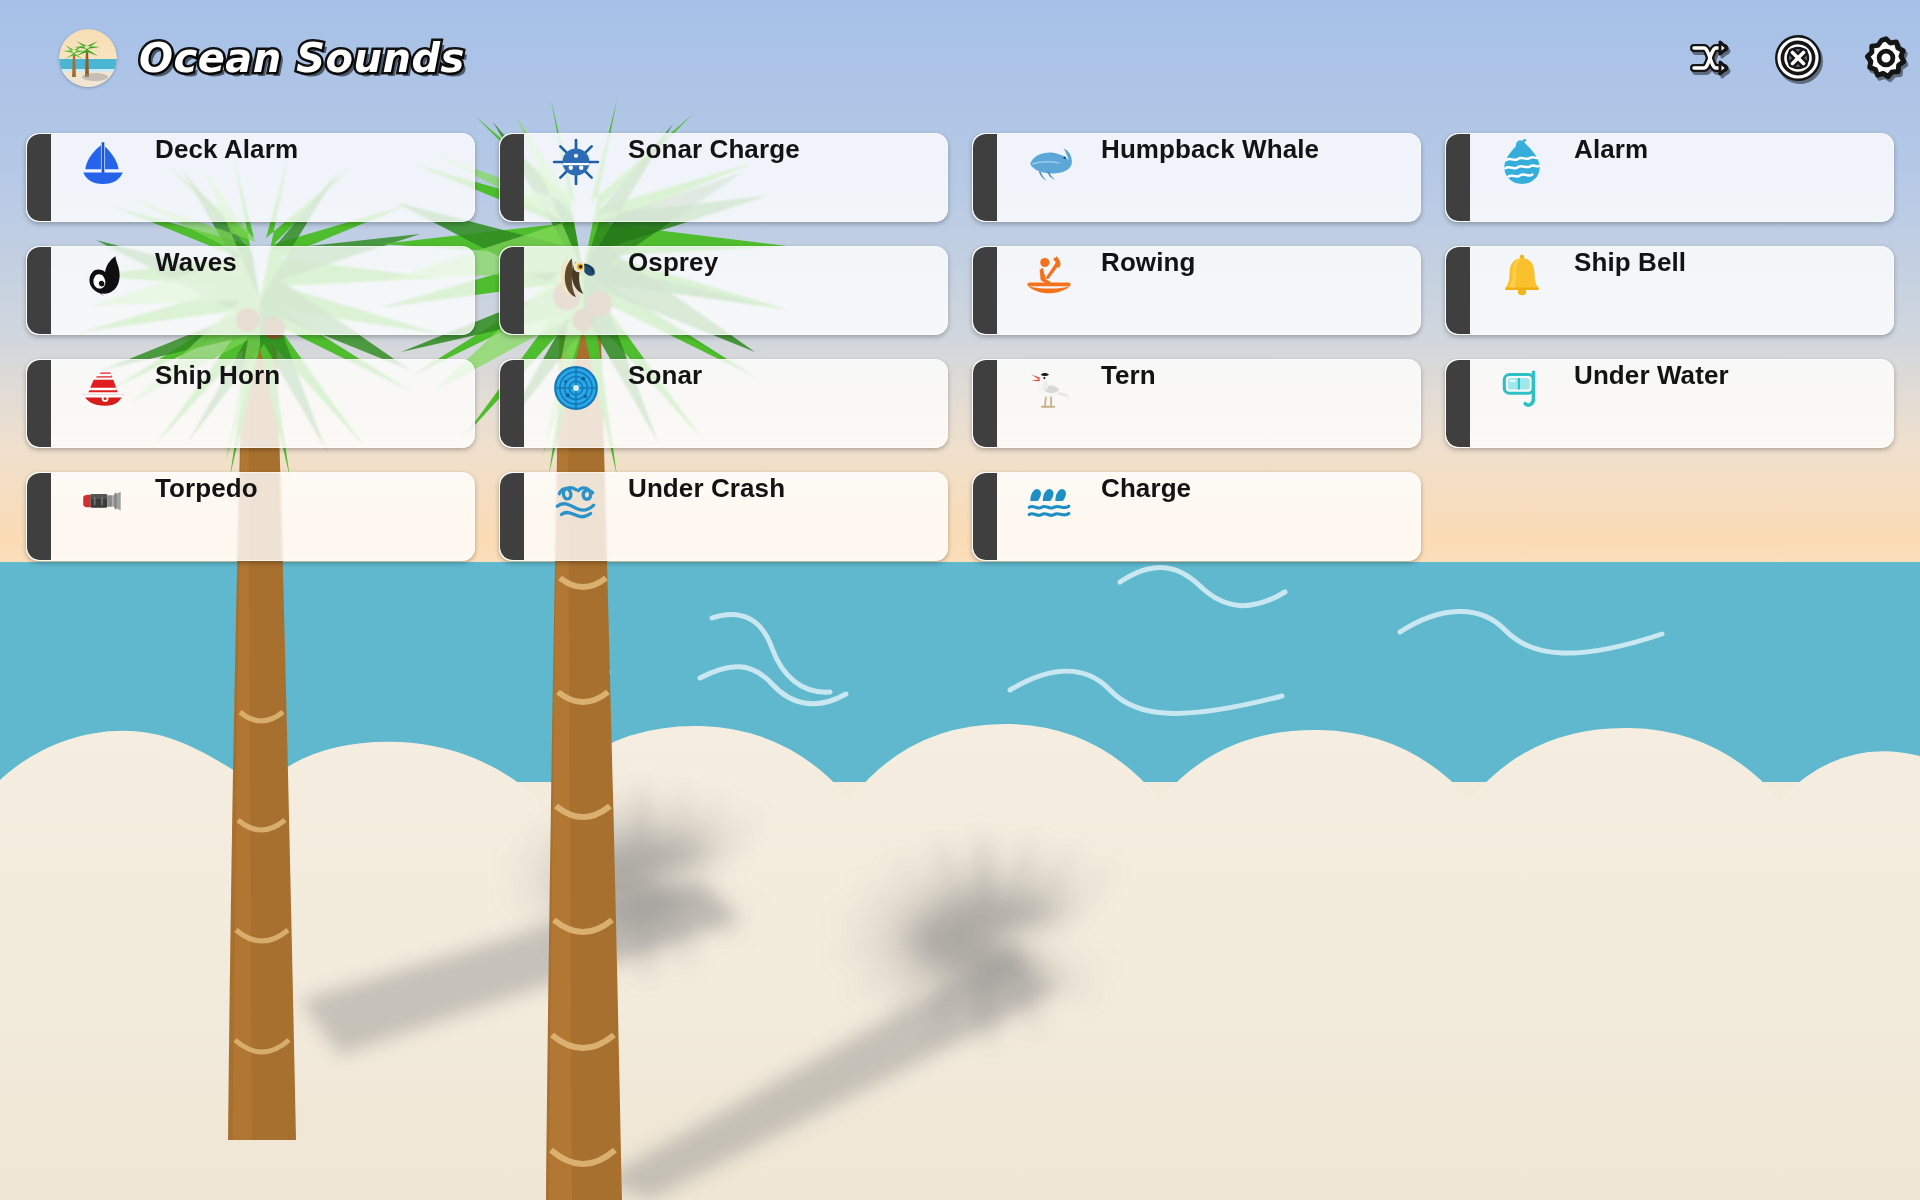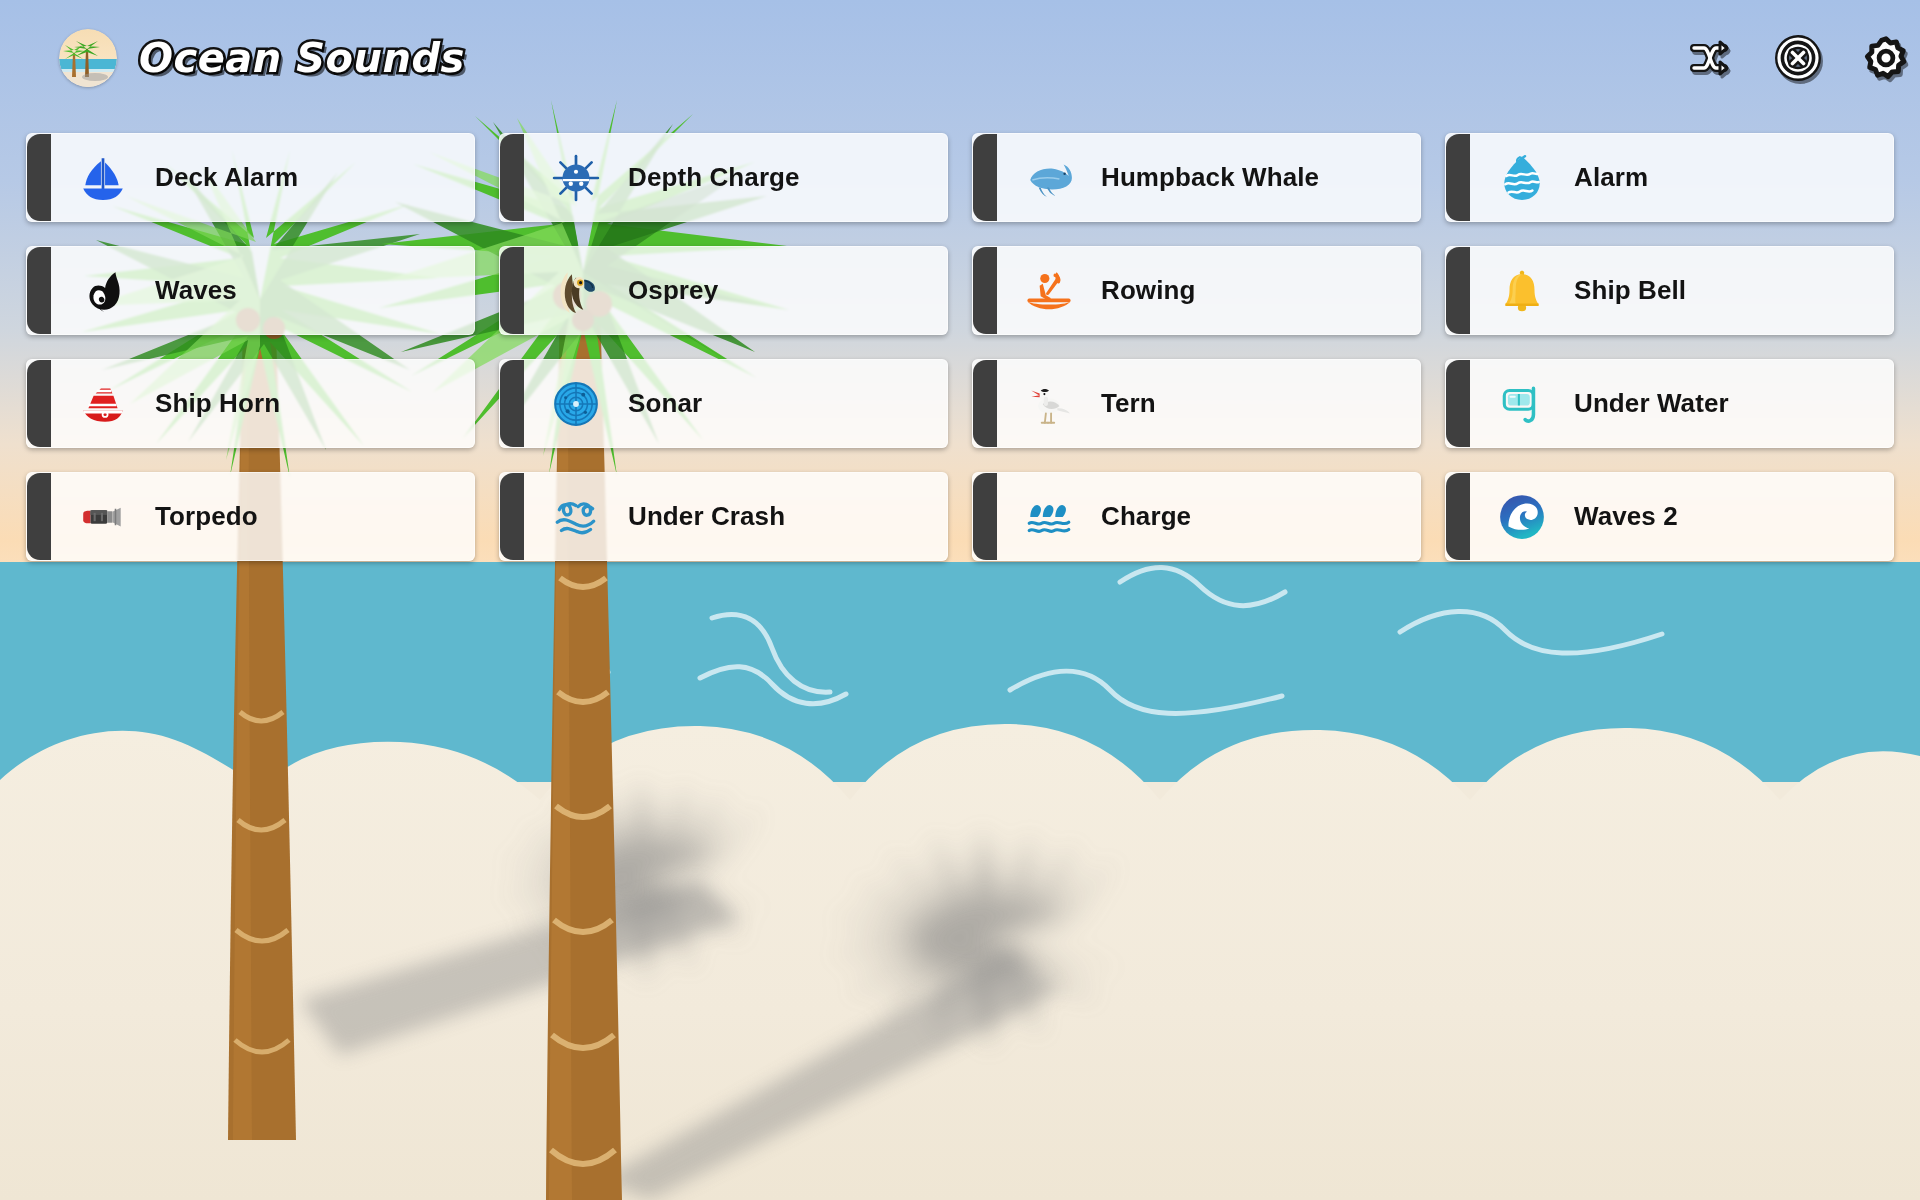--- a/index.html
+++ b/index.html
@@ -60,25 +60,25 @@
     width:1868px;
     z-index:15;
     display:grid;
     grid-template-columns:repeat(4, 449px);
     column-gap:24px;
     row-gap:24px;
   }
   .snd-btn {
     position:relative;
     height:89px;
-    border-radius:6px;
+    border-radius:13px;
     background:rgba(255,255,255,.80);
     border:1px solid rgba(255,255,255,.55);
     box-shadow:0 2px 5px rgba(0,0,0,.28);
-    display:flex; align-items:center;
+    display:flex; 
     overflow:hidden;
     cursor:pointer;
     backdrop-filter:blur(1px);
   }
   .snd-btn::before {
     content:"";
     position:absolute; left:0; top:0; bottom:0;
     width:24px;
     background:#3F3F3F;
     border-top-left-radius:13px;
@@ -352,21 +352,21 @@
     <path d="M39 9 L32.5 15.5"></path>
             <path d="M9 39 L15.5 32.5"></path>
   </g>
   <circle cx="24" cy="24" r="13" fill="#2C6CB5"></circle>
   <path d="M11.5 26 L36.5 26" stroke="#FFFFFF" stroke-width="2.2"></path>
   <circle cx="19" cy="29.5" r="2.1" fill="#FFFFFF"></circle>
   <circle cx="29" cy="29.5" r="2.1" fill="#FFFFFF"></circle>
   <circle cx="24" cy="18" r="2" fill="#FFFFFF"></circle>
 </svg>
       </div>
-      <div class="btn-label">Depth Charge</div>
+      <div class="btn-label">Sonar Charge</div>
     </div>
     <div class="snd-btn">
       <div class="btn-icon">
         <svg viewBox="0 0 48 48">
   <path d="M6 26 C8 18 18 14 28 15 C35 16 40 19 43 22 C41 17 40 14 38 11
            C43 13 46 18 46 24 C46 31 38 35 27 35 C17 35 9 32 6 26 Z" fill="#5CA7D8"></path>
   <path d="M14 33 C16 38 19 41 22 42 C19 40 17 36 16 33 Z" fill="#4C93C4"></path>
   <path d="M22 33 C24 38 27 40 30 41 C27 39 25 36 24 33 Z" fill="#4C93C4"></path>
   <path d="M8 26 C14 24 24 23 34 25" stroke="#9ACCEB" stroke-width="1.6" fill="none"></path>
   <circle cx="39" cy="20" r="1.2" fill="#18456B"></circle>
@@ -550,31 +550,13 @@
     <path d="M30 24 C30 14 37 9 40 15 C41 18 39 22 37 24 L30 24 Z"></path>
   </g>
   <g fill="none" stroke="#1E8FC4" stroke-width="3" stroke-linecap="round">
     <path d="M5 30 C9 27 13 33 17 30 C21 27 25 33 29 30 C33 27 38 33 43 29"></path>
     <path d="M5 37 C9 34 13 40 17 37 C21 34 25 40 29 37 C33 34 38 40 43 36"></path>
   </g>
 </svg>
       </div>
       <div class="btn-label">Charge</div>
     </div>
-    <div class="snd-btn">
-      <div class="btn-icon">
-        <svg viewBox="0 0 48 48">
-  <defs>
-    <linearGradient id="wc" x1="0" y1="0" x2="0.4" y2="1">
-      <stop offset="0%" stop-color="#3A4FA8"></stop>
-      <stop offset="52%" stop-color="#2B6FC0"></stop>
-      <stop offset="100%" stop-color="#21B6C4"></stop>
-    </linearGradient>
-  </defs>
-  <circle cx="24" cy="24" r="21" fill="url(#wc)"></circle>
-  <path d="M11 33 C11 20 19 11 29 11 C36 11 40 16 39 21 C38 26 33 28 29 26
-           C26 24 26 20 29 19 C26 17 22 20 22 25 C22 30 26 34 31 35
-           C26 37 18 37 11 33 Z" fill="#FFFFFF"></path>
-</svg>
-      </div>
-      <div class="btn-label">Waves 2</div>
-    </div>
   </div>
 
 </body></html>

